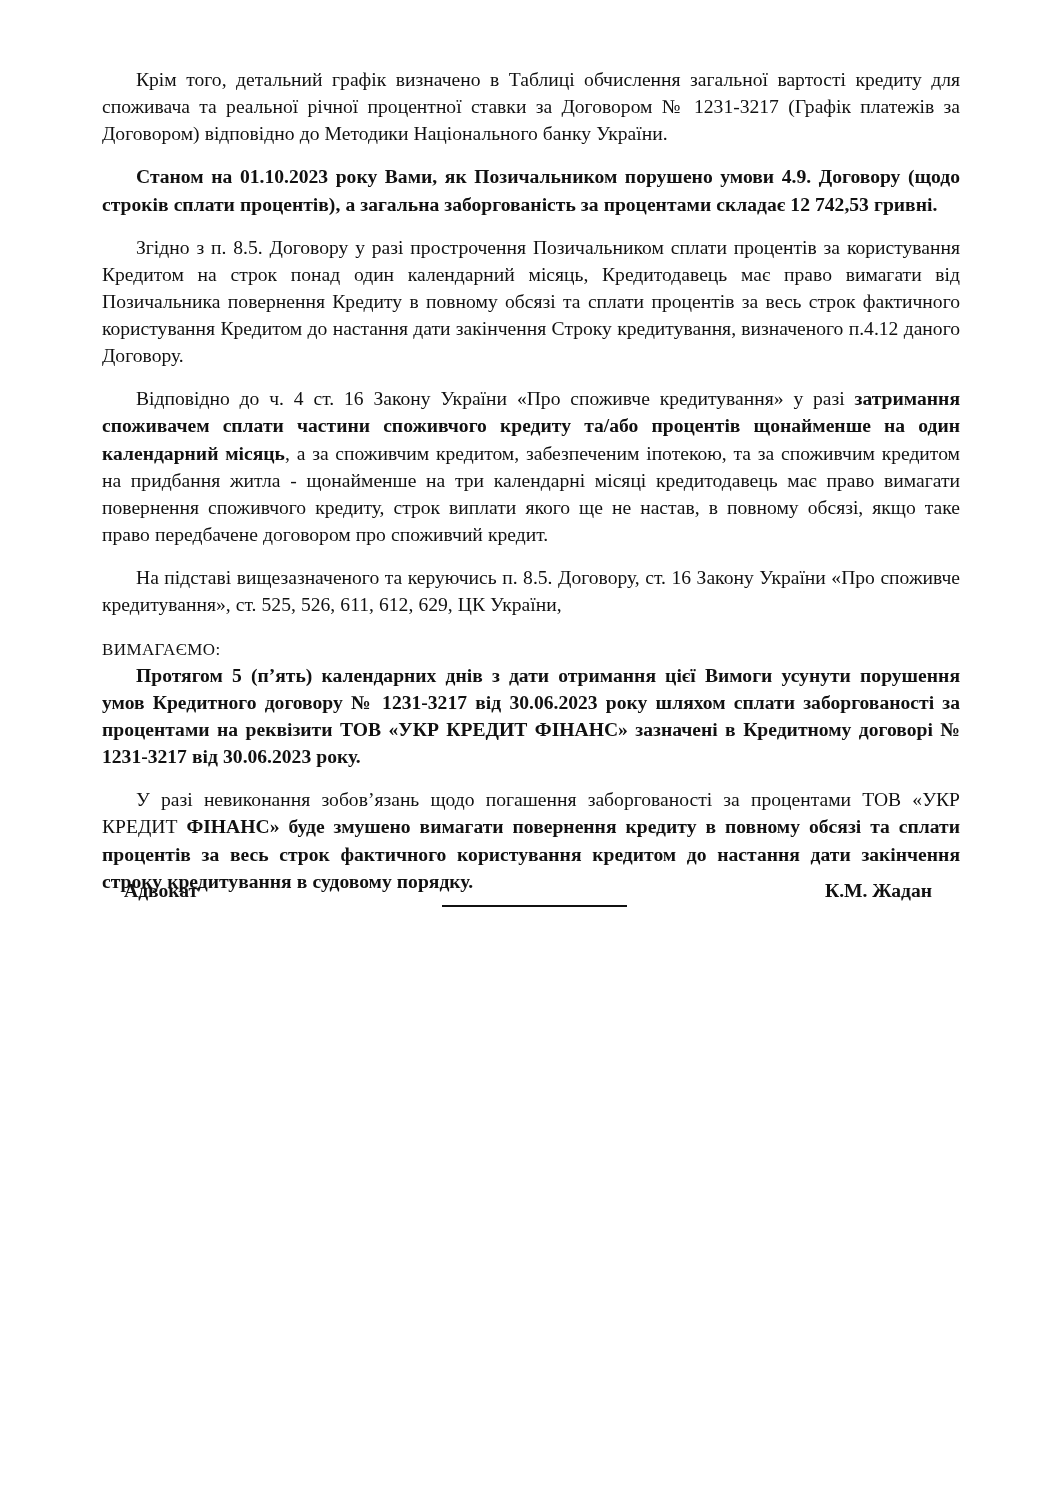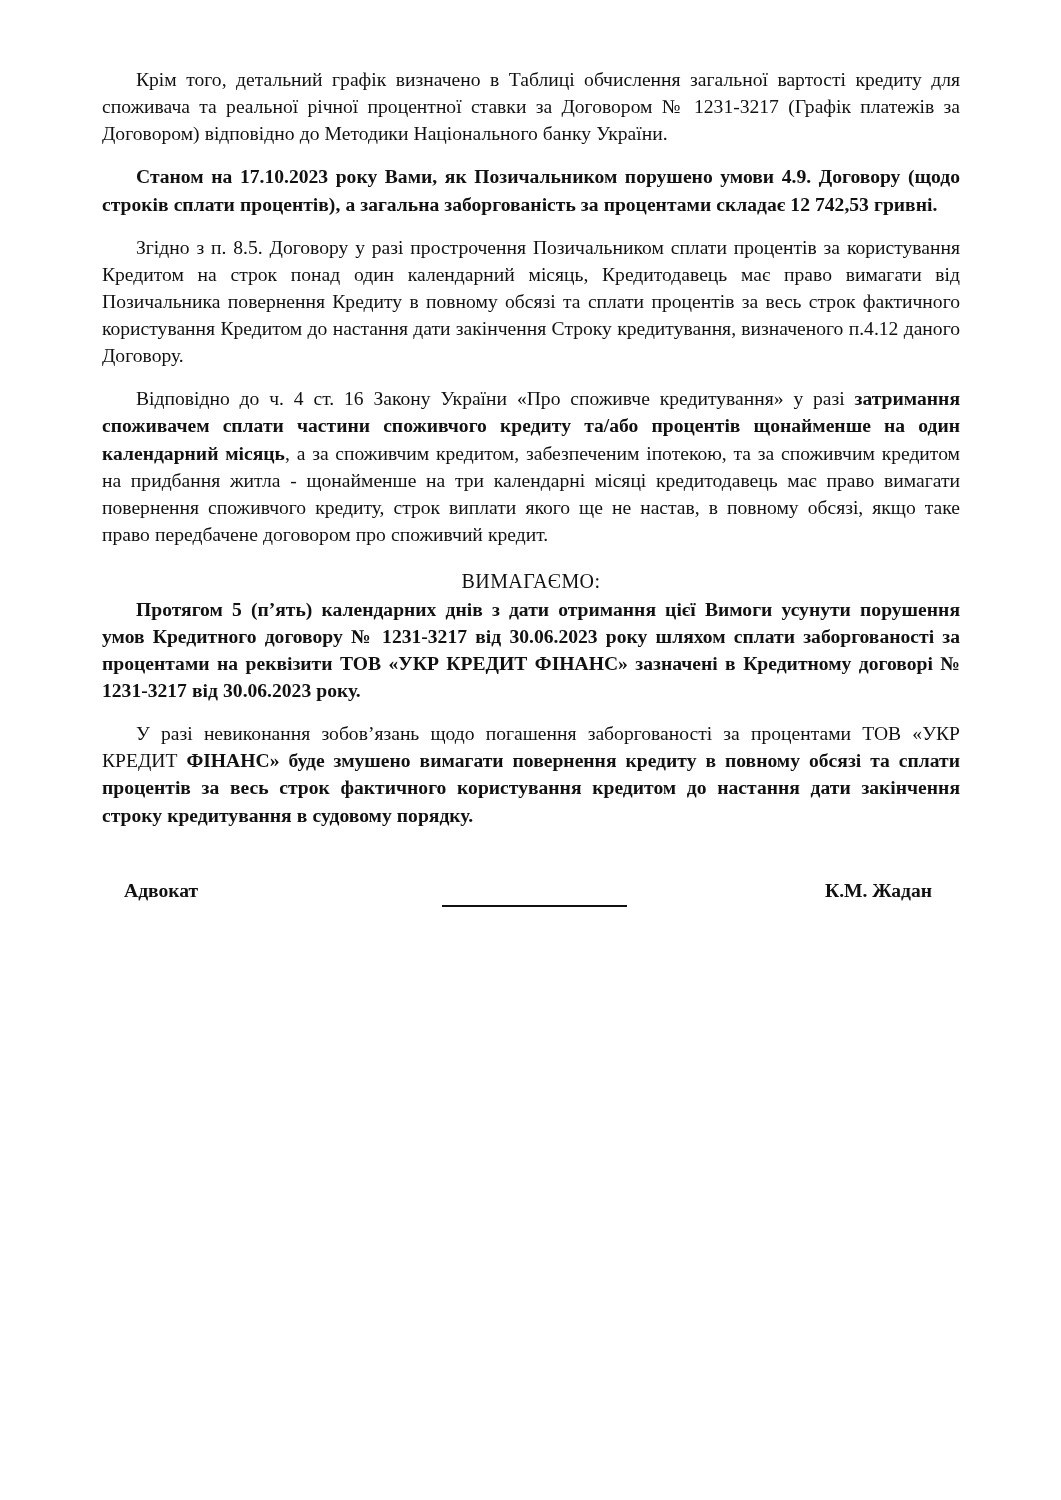--- a/index.html
+++ b/index.html
@@ -46,23 +46,22 @@
   }
   p.bold {
     font-weight: bold;
   }
   b, .b {
     font-weight: bold;
   }
   .center-head {
     margin: 20px 0 0 0;
     padding: 0;
-    font-size: 20px;
+    font-size: 17px;
     line-height: 1.385;
-    text-align: center;
     text-indent: 0;
     letter-spacing: 0.4px;
   }
   .signature-block {
     position: absolute;
     left: 102px;
     top: 880px;
     width: 858px;
     height: 40px;
   }
@@ -93,26 +92,27 @@
 </style>
 </head>
 <body>
 
 <div class="page">
 
   <div class="doc-body">
 
     <p class="para"><span>Крім того, детальний графік визначено в Таблиці обчислення загальної вартості кредиту для споживача та реальної річної процентної ставки за Договором № 1231-3217 (Графік платежів за Договором) відповідно до Методики Національного банку України.</span></p>
 
-    <p class="para bold"><span>Станом на 17.10.2023 року Вами, як Позичальником порушено умови 4.9. Договору (щодо строків сплати процентів), а загальна заборгованість за процентами складає 12 742,53 гривні.</span></p>
+    <p class="para bold"><span>Станом на 01.10.2023 року Вами, як Позичальником порушено умови 4.9. Договору (щодо строків сплати процентів), а загальна заборгованість за процентами складає 12 742,53 гривні.</span></p>
 
     <p class="para"><span>Згідно з п. 8.5. Договору у разі прострочення Позичальником сплати процентів за користування Кредитом  на  строк понад один календарний місяць, Кредитодавець має право вимагати від Позичальника повернення Кредиту в повному обсязі та сплати процентів за весь строк фактичного користування Кредитом до настання дати закінчення Строку кредитування, визначеного п.4.12 даного Договору.</span></p>
 
     <p class="para"><span>Відповідно до ч. 4 ст. 16 Закону України «Про споживче кредитування» у разі </span><span class="b">затримання споживачем сплати частини споживчого кредиту та/або процентів щонайменше на один календарний місяць</span><span>, а за споживчим кредитом, забезпеченим іпотекою, та за споживчим кредитом на придбання житла - щонайменше на три календарні місяці кредитодавець має право вимагати повернення споживчого кредиту, строк виплати якого ще не настав, в повному обсязі, якщо таке право передбачене договором про споживчий кредит.</span></p>
 
+    <p class="para"><span>На підставі вищезазначеного та керуючись п. 8.5. Договору, ст. 16 Закону України «Про споживче кредитування», ст. 525, 526, 611, 612, 629, ЦК України,</span></p>
 
     <p class="center-head"><span>ВИМАГАЄМО:</span></p>
 
     <p class="para bold"><span>Протягом 5 (п’ять) календарних днів з дати отримання цієї Вимоги усунути порушення умов Кредитного договору № 1231-3217 від 30.06.2023 року шляхом сплати заборгованості за процентами на реквізити ТОВ «УКР КРЕДИТ ФІНАНС» зазначені в Кредитному договорі № 1231-3217 від 30.06.2023 року.</span></p>
 
     <p class="para"><span>У разі невиконання зобов’язань щодо погашення заборгованості за процентами ТОВ «УКР КРЕДИТ </span><span class="b">ФІНАНС» буде змушено вимагати повернення кредиту в повному обсязі та сплати процентів за весь строк фактичного користування кредитом до настання дати закінчення строку кредитування в судовому порядку.</span></p>
 
   </div>
 
   <div class="signature-block">

